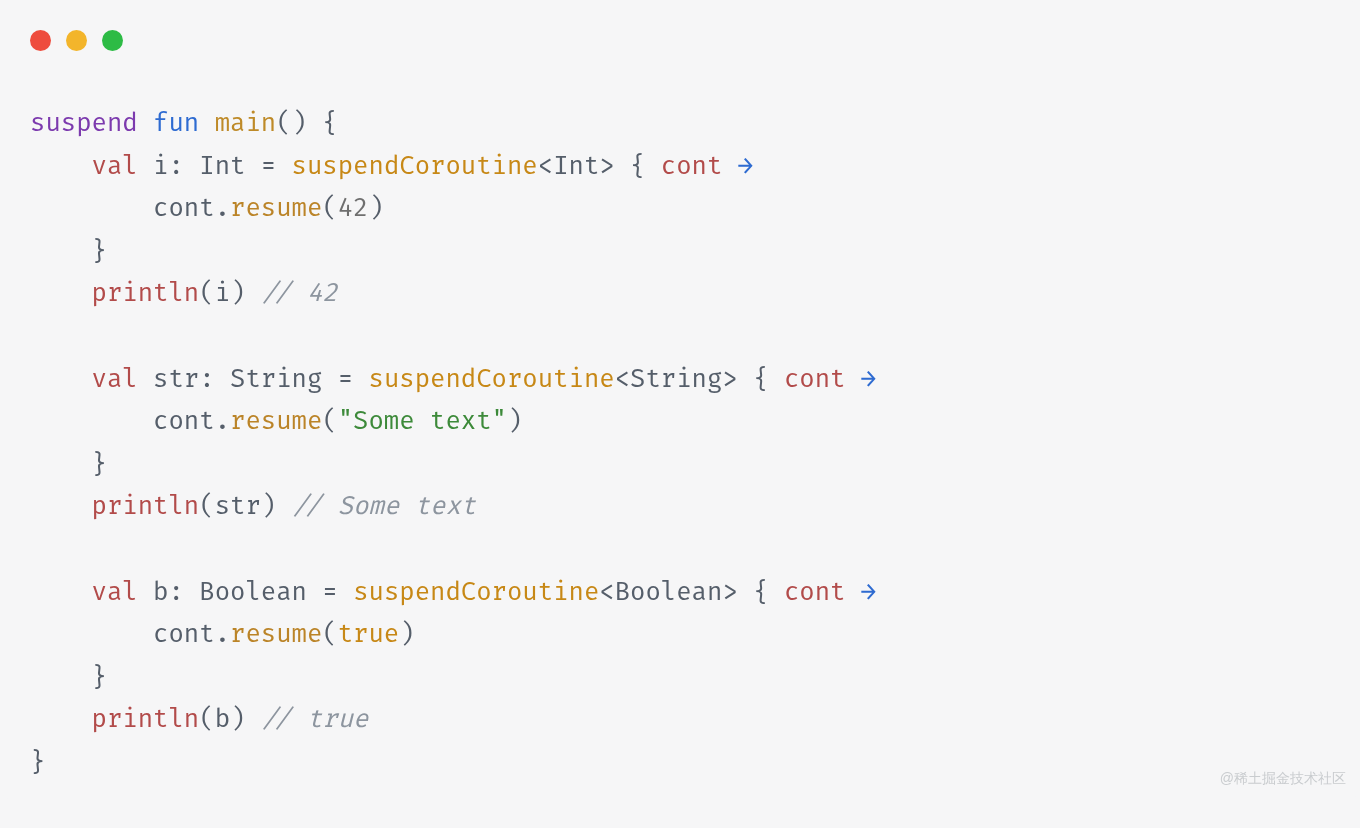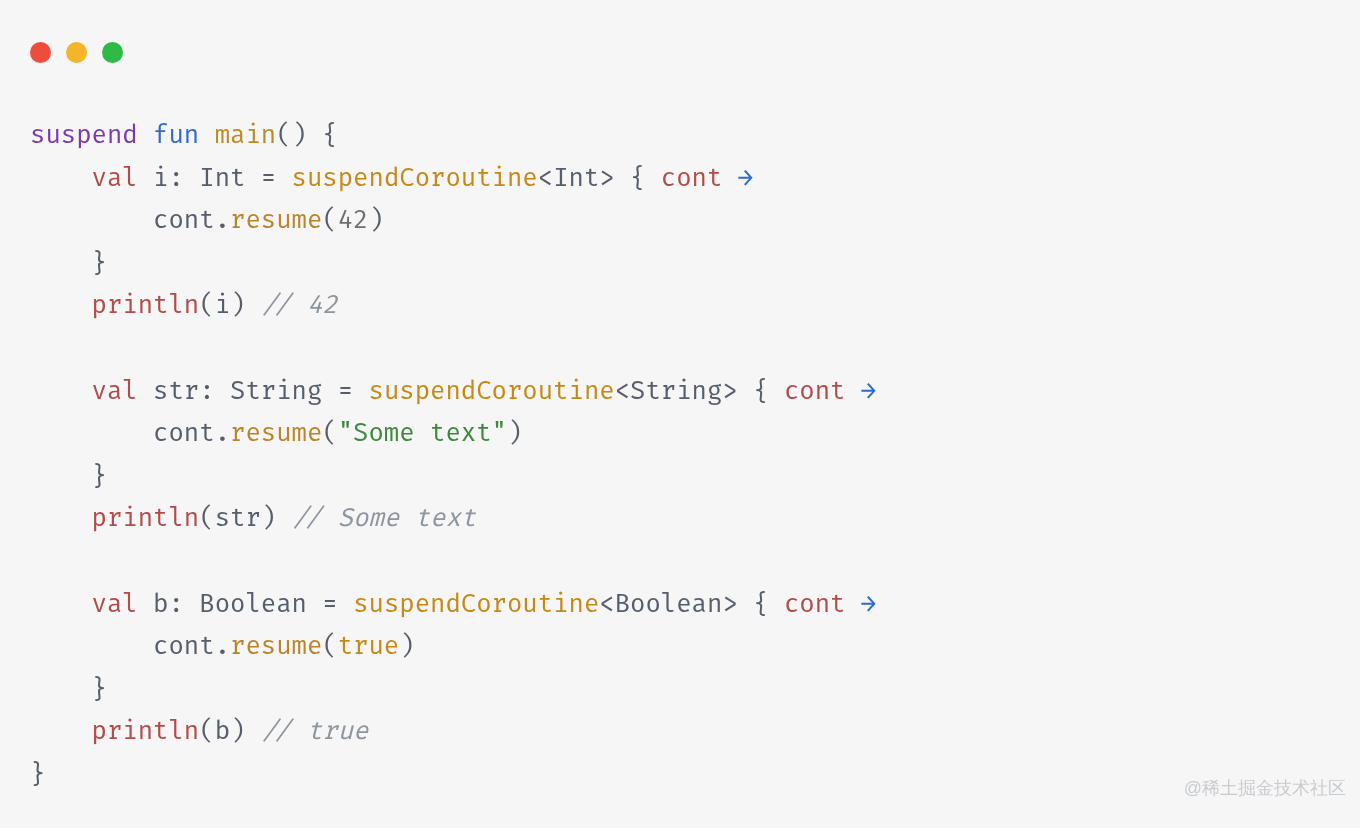--- a/index.html
+++ b/index.html
@@ -6,21 +6,21 @@
     margin: 0;
     padding: 0;
     width: 1360px;
     height: 828px;
     background: #f6f6f7;
     font-family: "Fira Code", "JetBrains Mono", "Menlo", "Consolas", monospace;
   }
   .window {
     position: absolute;
     left: 0;
-    top: 12px;
+    top: 0;
     width: 1360px;
     height: 800px;
     background: #f6f6f7;
     border-radius: 14px;
     box-sizing: border-box;
   }
   .traffic-lights {
     position: absolute;
     left: 30px;
     top: 30px;
@@ -57,21 +57,21 @@
   .num { color: #6f6f6f; }            
   .str { color: #3d8a3a; }            
   .bl  { color: #c78816; }            
   .cmt { color: #8d959f; font-style: italic; }
   .arrow { color: #2e6bd1; }
   .watermark {
     position: absolute;
     right: 14px;
     bottom: 12px;
     font-family: -apple-system, "PingFang SC", "Microsoft YaHei", sans-serif;
-    font-size: 18px;
+    font-size: 14px;
     color: #c9cccf;
   }
 </style>
 </head>
 <body>
 
 <div class="window">
 
   <div class="traffic-lights">
     <div class="dot red"></div>

